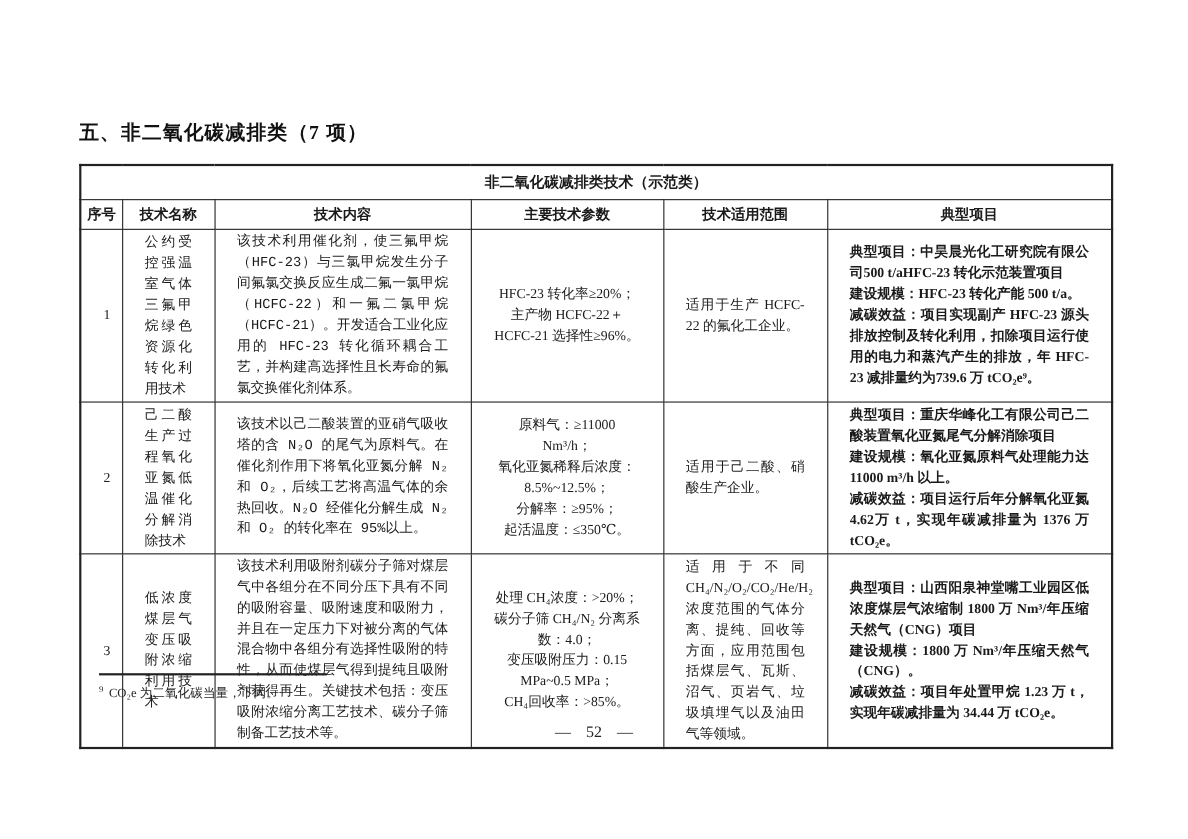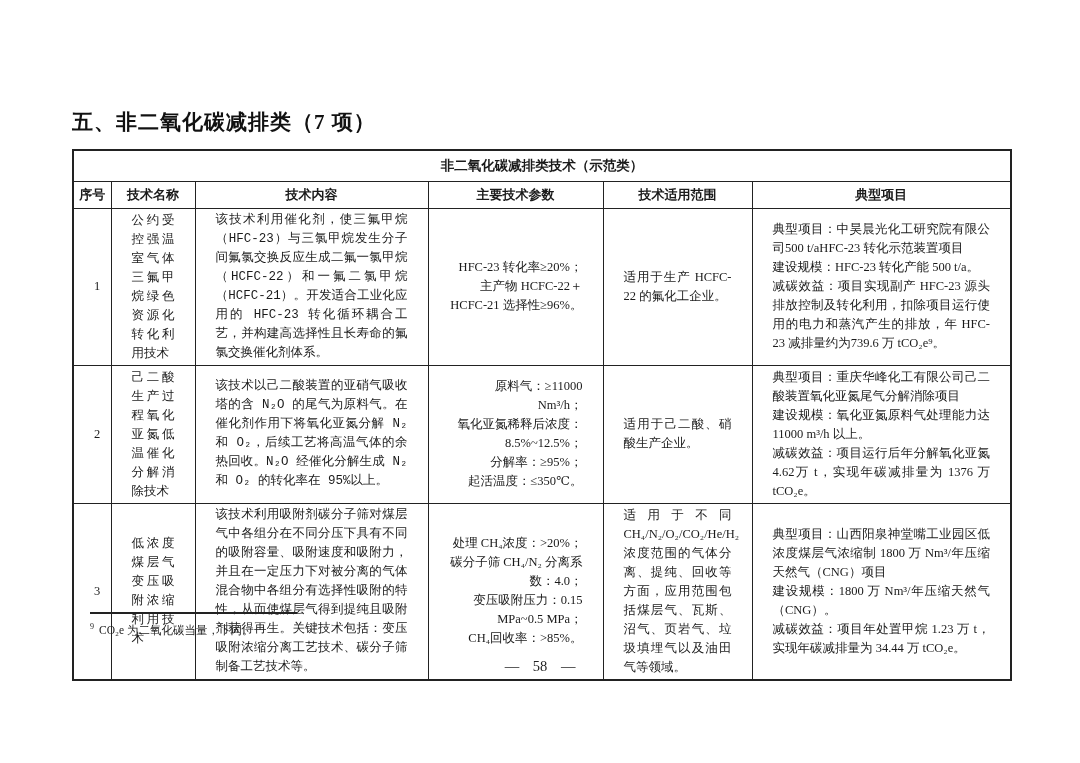--- a/index.html
+++ b/index.html
@@ -9,21 +9,21 @@
     font-family: "Liberation Serif", "DejaVu Serif", serif;
     color: #1a1a1a;
     position: relative;
     overflow: hidden;
   }
   .page { position: absolute; inset: 0; background: #ffffff; }
 
   .doc-title {
     position: absolute;
     left: 72px; top: 108px;
-    font-size: 21px;
+    font-size: 18px;
     font-weight: bold;
     letter-spacing: 1px;
     color: #111;
   }
 
   table.tech-table {
     position: absolute;
     left: 72px; top: 149px;
     width: 938px;
     border-collapse: collapse;
@@ -55,23 +55,23 @@
   col.c-idx   { width: 38px; }
   col.c-name  { width: 84px; }
   col.c-cont  { width: 233px; }
   col.c-param { width: 175px; }
   col.c-scope { width: 149px; }
   col.c-proj  { width: 259px; }
 
   td.idx { text-align: center; }
   td.name { text-align: justify; }
   td.cont { text-align: justify; font-family: Liberation Mono, monospace; }
-  td.param { white-space: pre-line; text-align: right; }
+  td.param { white-space: pre-line; text-align: center; }
   td.scope { text-align: justify; }
-  td.proj { white-space: pre-line; text-align: justify; }
+  td.proj { white-space: pre-line; text-align: justify; font-weight: bold; }
 
   tr.r1 { height: 135px; }
   tr.r2 { height: 112px; }
   tr.r3 { height: 141px; }
 
   .footnote-rule {
     position: absolute;
     left: 90px; top: 612px;
     width: 207px;
     border-top: 2px solid #222;
@@ -167,15 +167,15 @@
       </tr>
     </tbody>
   </table>
 
   <div class="footnote-rule"></div>
 
   <div class="footnote">
     <sup>9</sup><span>CO₂e 为二氧化碳当量，下同。</span>
   </div>
 
-  <div class="page-number">— 58 —</div>
+  <div class="page-number">— 52 —</div>
 
 </div>
 
 </body></html>

